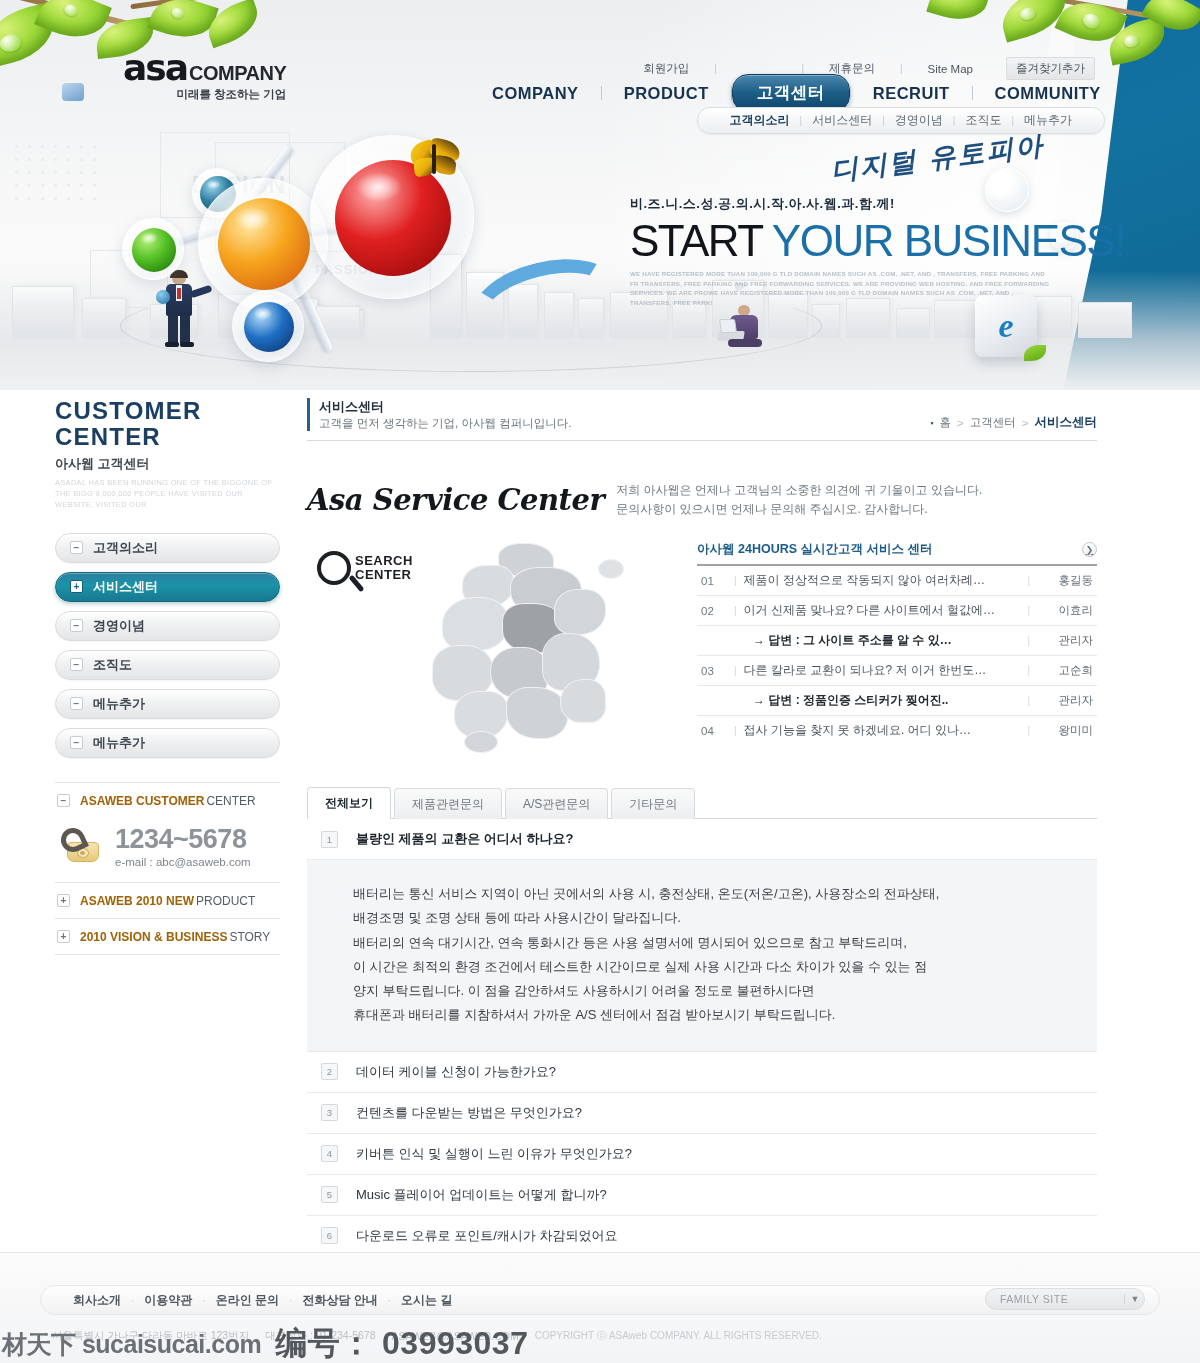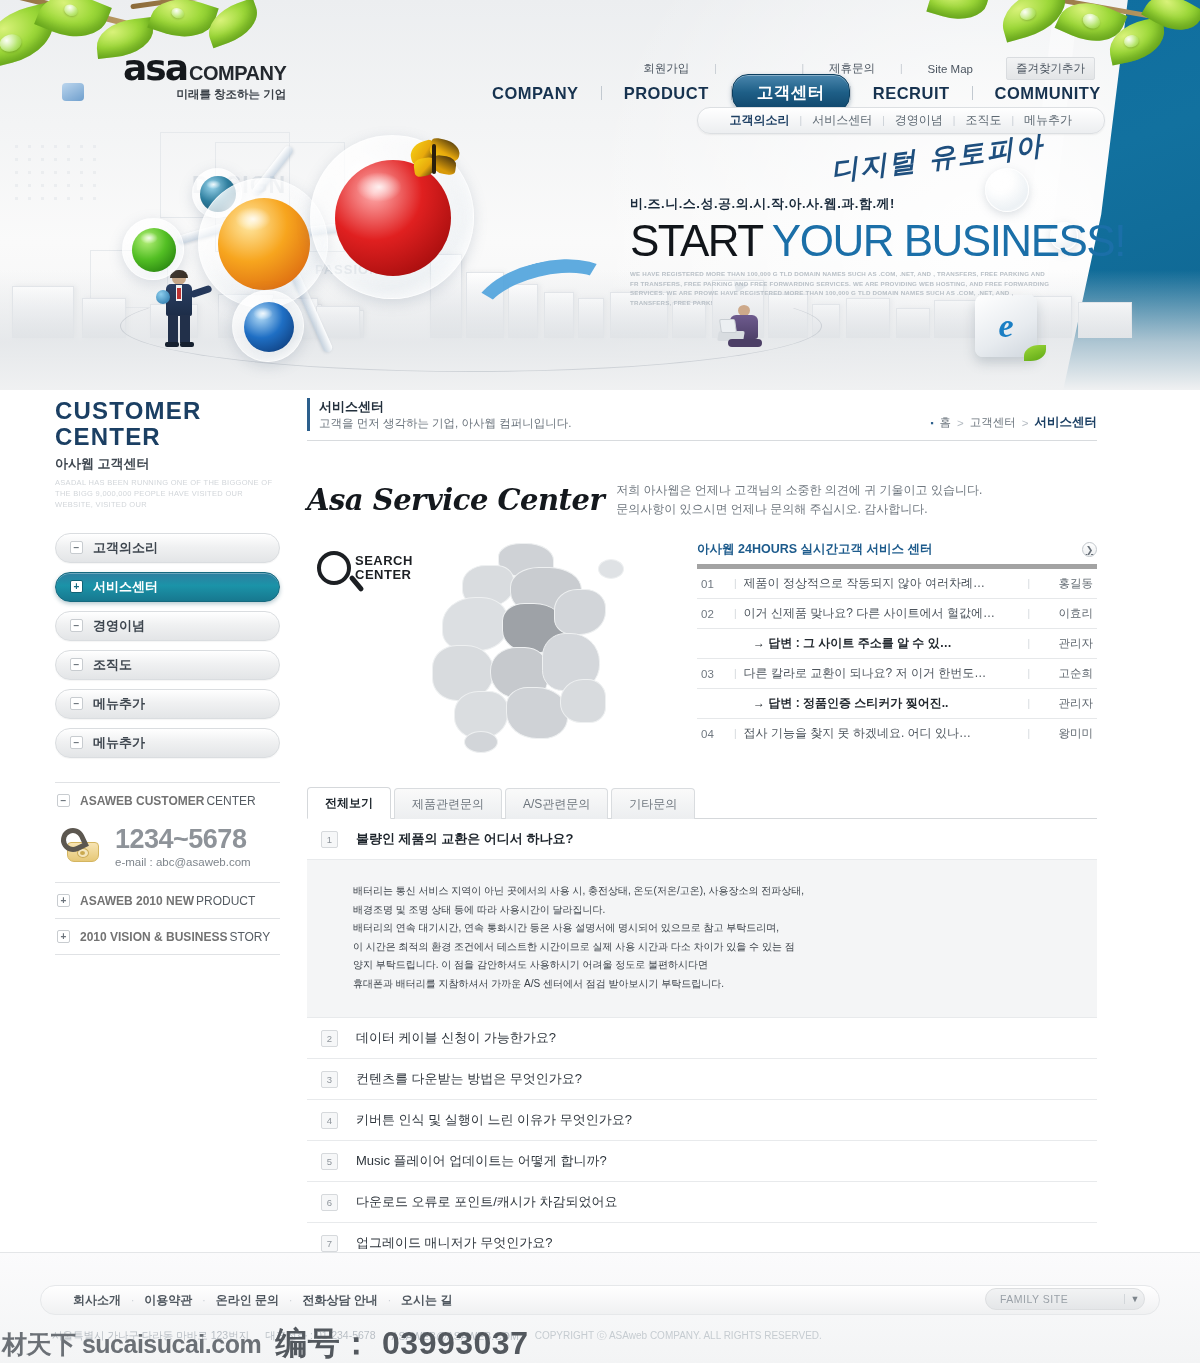--- a/index.html
+++ b/index.html
@@ -159,21 +159,21 @@
   .lnb-item.on { background: linear-gradient(180deg,#2e7fa0 0%, #1b93a8 45%, #17788f 100%);
     border-color:#15697f; box-shadow: inset 0 1px 0 rgba(255,255,255,.3), 0 2px 4px rgba(20,80,100,.3); }
   .lnb-item.on .tx { color:#ffffff; }
   .lnb-item.on .sq { background:#fff; border-color:#0f6276; color:#15697f; }
 
   .lbox { margin-top:24px; }
   .lrule { height:1px; background:#e0e2e5; }
   .lrow { display:flex; align-items:center; gap:10px; padding:11px 0 10px 2px; }
   .lrow .sq { width:13px; height:13px; border-radius:2px; background:#fff; border:1px solid #c8ccd0;
     display:flex; align-items:center; justify-content:center; font-size:10px; color:#6b737b; font-weight:bold; line-height:1; }
-  .lrow .tb { font-size:12px; font-weight:bold; color:#737373; }
+  .lrow .tb { font-size:12px; font-weight:bold; color:#a16207; }
   .lrow .tl { font-size:12px; font-weight:normal; color:#555c63; }
 
   .phone-row { display:flex; align-items:center; gap:8px; padding:8px 0 14px 4px; }
   .phone-ico { width:48px; height:38px; position:relative; flex:none; }
   .phone-num { font-size:27px; font-weight:bold; color:#8e9399; letter-spacing:-.5px; line-height:1; }
   .phone-mail { font-size:11.5px; color:#7e858c; margin-top:3px; }
 
   
   .rcol { position:absolute; left:307px; top:8px; width:790px; }
   .pg-head { display:flex; align-items:flex-end; justify-content:space-between; padding-bottom:9px; }
@@ -198,21 +198,21 @@
   .mag:after { content:""; position:absolute; right:-12px; bottom:-12px; width:5px; height:19px;
     background:#1c1f23; border-radius:3px; transform: rotate(-40deg); }
   .sc-tx { font-size:13px; font-weight:bold; color:#1c1f23; line-height:1.15; letter-spacing:.5px; }
 
   .korea { position:absolute; left:95px; top:0; width:290px; height:215px; }
   .prov { position:absolute; background:#d6d9dc; border:1px solid #eef0f1; }
 
   
   .board { width:400px; margin-left:0; }
   .board-head { display:flex; align-items:center; justify-content:space-between;
-    border-bottom:5px solid #a3a3a3; padding-bottom:6px; }
+    border-bottom:2px solid #a3a3a3; padding-bottom:6px; }
   .board-head .t { font-size:12.5px; font-weight:bold; color:#1d5b8c; }
   .more { width:15px; height:15px; border-radius:50%; border:1px solid #c2c7cc;
     background:linear-gradient(180deg,#fff,#eceef0); display:flex; align-items:center; justify-content:center;
     font-size:9px; color:#6a727a; }
   .brow { display:flex; align-items:center; border-bottom:1px solid #e6e8ea; padding:6px 4px; font-size:12px; color:#4c545c; }
   .brow .no { width:26px; color:#707880; font-size:11.5px; }
   .brow .bar { color:#d3d7db; padding:0 7px; font-size:10px; }
   .brow .tt { flex:1; white-space:nowrap; overflow:hidden; text-overflow:ellipsis; }
   .brow .wr { width:56px; text-align:right; color:#606870; font-size:11.5px; }
   .brow.reply .tt { font-weight:bold; color:#23292f; padding-left:52px; }
@@ -223,21 +223,21 @@
     border:1px solid #d9dcdf; border-bottom:none; border-radius:4px 4px 0 0; margin-right:3px; position:relative; top:1px; }
   .tab.on { background:#ffffff; color:#1f272e; font-weight:bold; border-color:#d5d8db; border-bottom:1px solid #fff; }
 
   .faq { margin-top:0; }
   .faq-q { display:flex; align-items:center; gap:18px; padding:11px 6px 11px 14px; border-bottom:1px solid #e8eaec; }
   .qn { width:17px; height:17px; border:1px solid #d6d9dc; background:#f6f7f8; border-radius:2px;
     display:flex; align-items:center; justify-content:center; font-size:9.5px; color:#8d949b; flex:none; }
   .qt { font-size:13px; color:#2e353c; }
   .faq-q.open .qt { font-weight:bold; color:#1d242b; }
   .faq-a { background:#f4f5f6; padding:22px 38px 24px 46px; border-bottom:1px solid #e8eaec; }
-  .faq-a p { font-size:10px; color:#3a4148; line-height:1.85; }
+  .faq-a p { font-size:13px; color:#3a4148; line-height:1.85; }
 
   
   .footer { position:absolute; left:0; top:1252px; width:1200px; height:111px;
     background: linear-gradient(180deg,#fbfbfc 0%, #f3f4f5 100%); border-top:1px solid #e4e6e8; }
   .fnav { position:absolute; left:40px; top:32px; width:1120px; height:30px; border-radius:15px;
     background: linear-gradient(180deg,#ffffff,#f0f1f2); border:1px solid #e6e8ea;
     display:flex; align-items:center; padding-left:22px; gap:0; }
   .fnav a { font-size:12px; color:#4e565e; text-decoration:none; padding:0 10px; font-weight:bold; }
   .fnav .sep { color:#c9ced3; font-size:10px; }
   .family { position:absolute; right:55px; top:35px; width:160px; height:22px; border-radius:11px;

